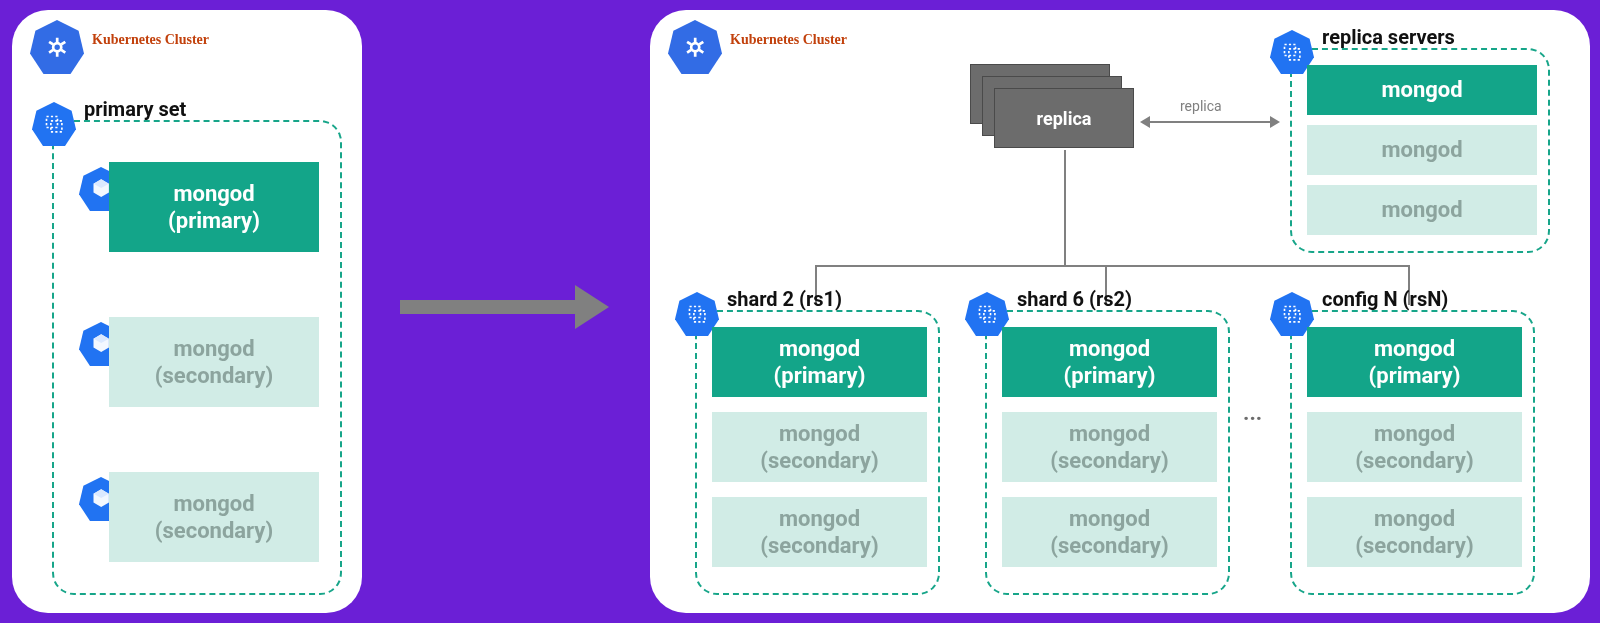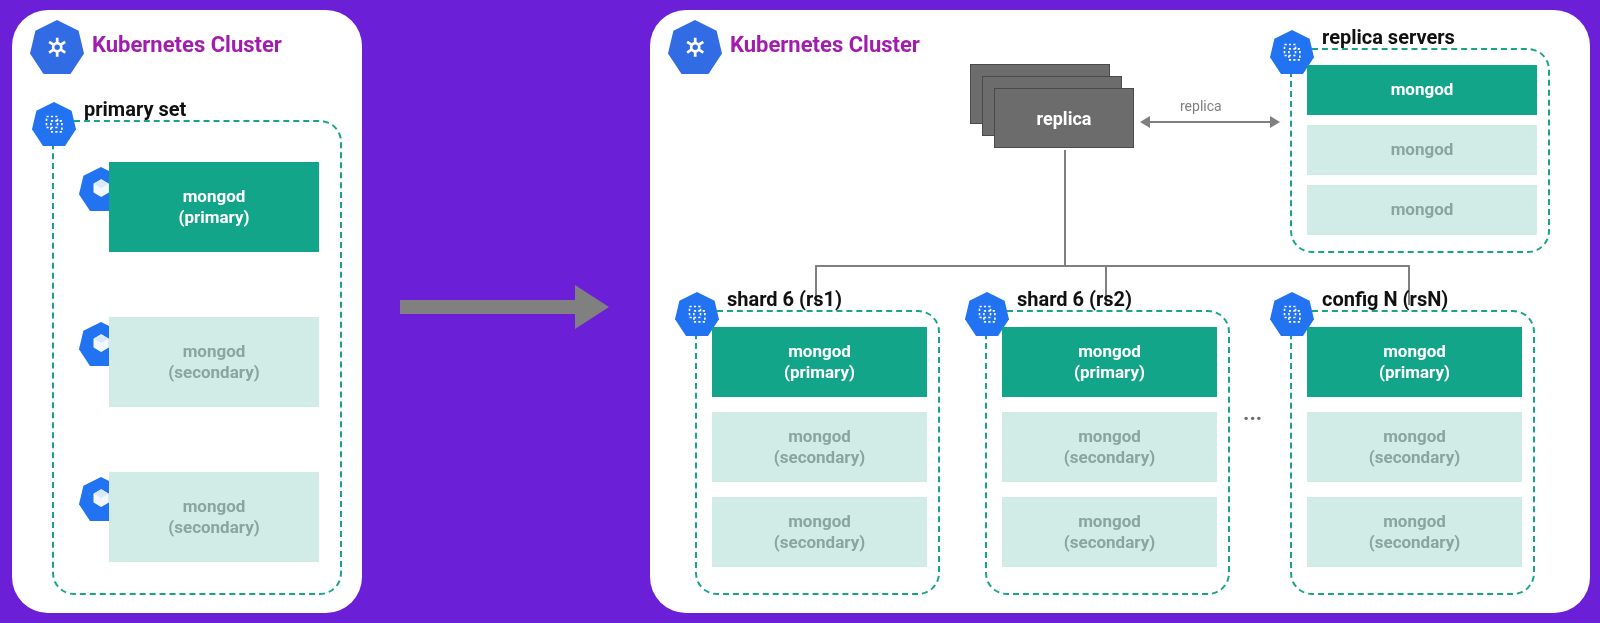--- a/index.html
+++ b/index.html
@@ -14,23 +14,24 @@
   .cluster-panel {
     position: absolute;
     background: #fff;
     border-radius: 36px;
   }
   .cluster-left { left: 12px; top: 10px; width: 350px; height: 603px; }
   .cluster-right { left: 650px; top: 10px; width: 940px; height: 603px; }
 
   .cluster-title {
     position: absolute;
-    font-size: 22px;
+    font-size: 14px;
     font-weight: 700;
-    color: #a21caf;
+    color: #c2410c;
+    font-family: Liberation Serif, serif;
   }
   .k8s-logo {
     position: absolute;
     width: 54px; height: 54px;
   }
   .heptagon {
     width: 100%; height: 100%;
     background: #326ce5;
     clip-path: polygon(50% 0%, 90% 20%, 100% 62%, 75% 100%, 25% 100%, 0% 62%, 10% 20%);
     display:flex; align-items:center; justify-content:center;
@@ -51,21 +52,21 @@
   .group-label {
     position: absolute;
     left: 30px; top: -25px;
     font-size: 20px; font-weight: 700; color:#111;
     white-space: nowrap;
   }
 
   .node-box {
     position: absolute;
     text-align: center;
-    font-size: 17px;
+    font-size: 22px;
     font-weight: 700;
     line-height: 1.25;
     display:flex; align-items:center; justify-content:center;
     flex-direction: column;
   }
   .node-primary { background:#13a589; color:#fff; }
   .node-secondary { background:#d1ece6; color:#8ca49e; }
   .node-config-sec { background:#d1ece6; color:#8ca49e; font-style: normal; }
 
   .cube-icon {
@@ -240,21 +241,21 @@
 
   <div class="group-box" style="left:45px; top:300px; width:245px; height:285px;">
     <div class="group-icon">
         <div class="heptagon">
           <svg viewBox="0 0 24 24" fill="none" stroke="#fff" stroke-width="1.5" stroke-dasharray="2 2">
             <rect x="5" y="5" width="10" height="10"></rect>
             <rect x="9" y="9" width="10" height="10"></rect>
           </svg>
         </div>
       </div>
-    <div class="group-label">shard 6 (rs1)</div>
+    <div class="group-label">shard 2 (rs1)</div>
     <div class="node-box node-primary" style="left:15px; top:15px; width:215px; height:70px;">
       <span>mongod</span>
       <span>(primary)</span>
     </div>
     <div class="node-box node-secondary" style="left:15px; top:100px; width:215px; height:70px;">
       <span>mongod</span>
       <span>(secondary)</span>
     </div>
     <div class="node-box node-secondary" style="left:15px; top:185px; width:215px; height:70px;">
       <span>mongod</span>

